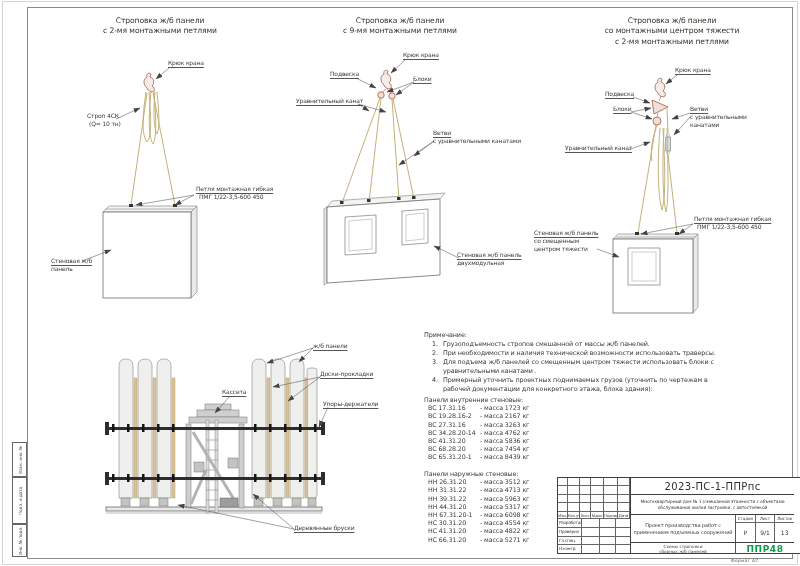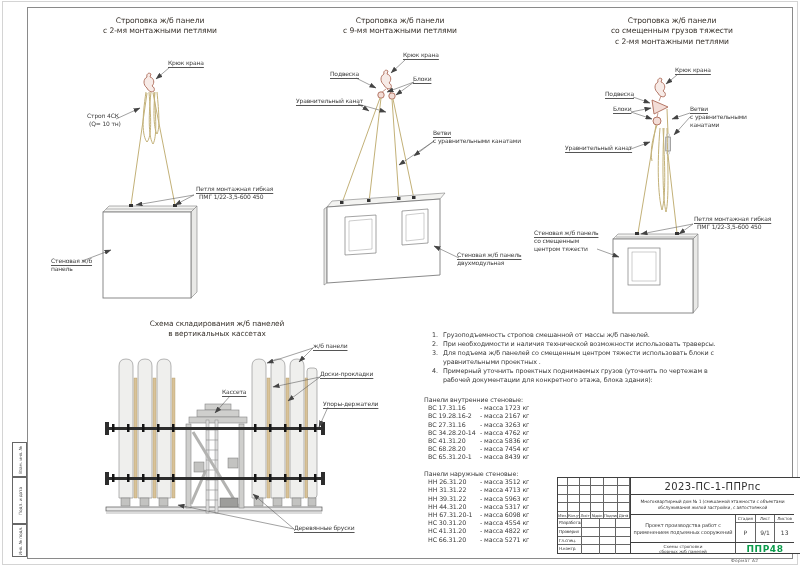--- a/index.html
+++ b/index.html
@@ -305,26 +305,22 @@
     <div class="dt" style="left:78px;top:16px;width:164px;">
       <div>Строповка ж/б панели</div>
         <div>с 2-мя монтажными петлями</div>
     </div>
     <div class="dt" style="left:318px;top:16px;width:164px;">
       <div>Строповка ж/б панели</div>
         <div>с 9-мя монтажными петлями</div>
     </div>
     <div class="dt" style="left:590px;top:16px;width:164px;">
       <div>Строповка ж/б панели</div>
-        <div>со смещенным грузов тяжести</div>
+        <div>со монтажными центром тяжести</div>
         <div>с 2-мя монтажными петлями</div>
-    </div>
-    <div class="dt st" style="left:139px;top:319px;width:156px;">
-      <div>Схема складирования ж/б панелей</div>
-        <div>в вертикальных кассетах</div>
     </div>
 
     <span class="lb u" style="left:168px;top:59px;">Крюк крана</span>
     <span class="lb" style="left:87px;top:112px;">Строп 4СК</span>
     <span class="lb" style="left:89px;top:120px;">(Q= 10 тн)</span>
     <span class="lb u" style="left:196px;top:185px;">Петля монтажная гибкая</span>
     <span class="lb" style="left:199px;top:193px;">ПМГ 1/22-3,5-600 450</span>
     <span class="lb u" style="left:51px;top:257px;">Стеновая ж/б</span>
     <span class="lb" style="left:51px;top:265px;">панель</span>
 
@@ -350,31 +346,32 @@
     <span class="lb u" style="left:694px;top:215px;">Петля монтажная гибкая</span>
     <span class="lb" style="left:697px;top:223px;">ПМГ 1/22-3,5-600 450</span>
 
     <span class="lb u" style="left:313px;top:342px;">ж/б панели</span>
     <span class="lb u" style="left:320px;top:370px;">Доски-прокладки</span>
     <span class="lb u" style="left:222px;top:388px;">Кассета</span>
     <span class="lb u" style="left:323px;top:400px;">Упоры-держатели</span>
     <span class="lb u" style="left:294px;top:524px;">Деревянные бруски</span>
 
     <div class="notes">
+      <div>Примечание:</div>
       <div class="note-row">
         <span class="note-num">1.</span>
         <span class="note-text">Грузоподъемность стропов смешанной от массы ж/б панелей.</span>
       </div>
       <div class="note-row">
         <span class="note-num">2.</span>
         <span class="note-text">При необходимости и наличия технической возможности использовать траверсы.</span>
       </div>
       <div class="note-row">
         <span class="note-num">3.</span>
-        <span class="note-text">Для подъема ж/б панелей со смещенным центром тяжести использовать блоки с уравнительными проектных .</span>
+        <span class="note-text">Для подъема ж/б панелей со смещенным центром тяжести использовать блоки с уравнительными канатами .</span>
       </div>
       <div class="note-row">
         <span class="note-num">4.</span>
         <span class="note-text">Примерный уточнить проектных поднимаемых грузов (уточнить по чертежам в рабочей документации для конкретного этажа, блока здания):</span>
       </div>
     </div>
 
     <div class="plist" style="top:396px;">
       <div>Панели внутренние стеновые:</div>
       <div class="prow">

